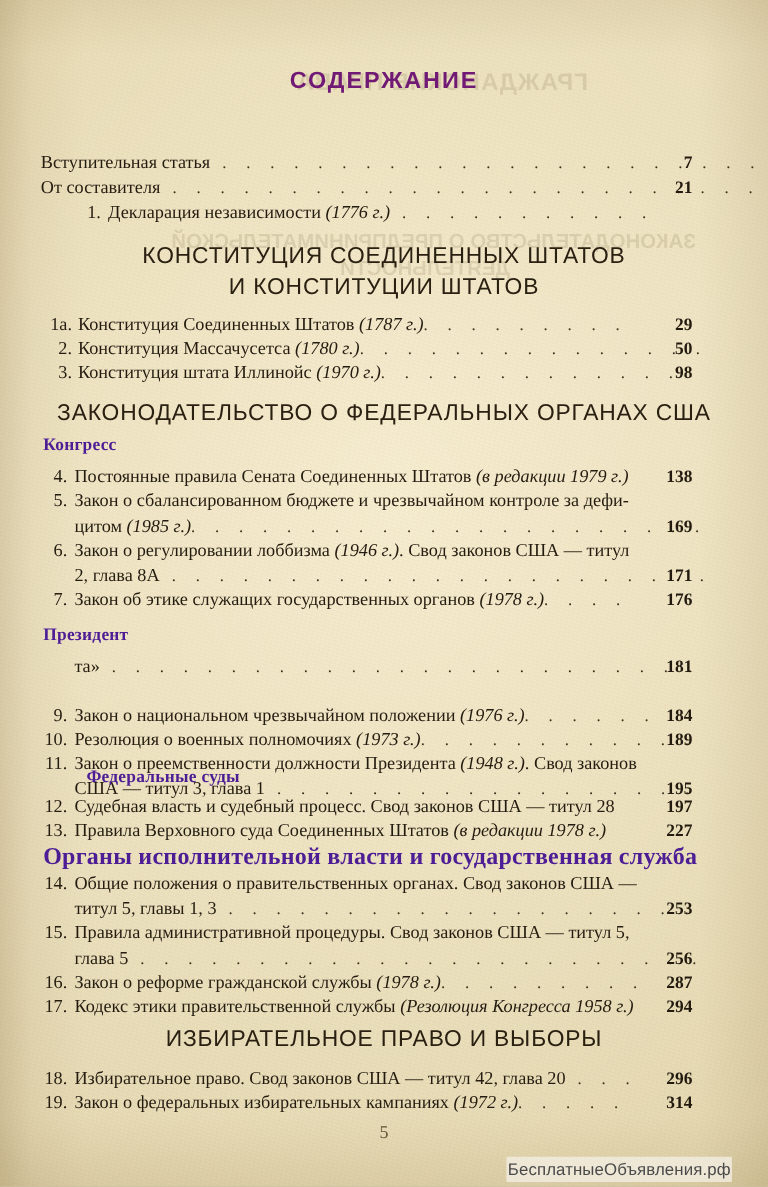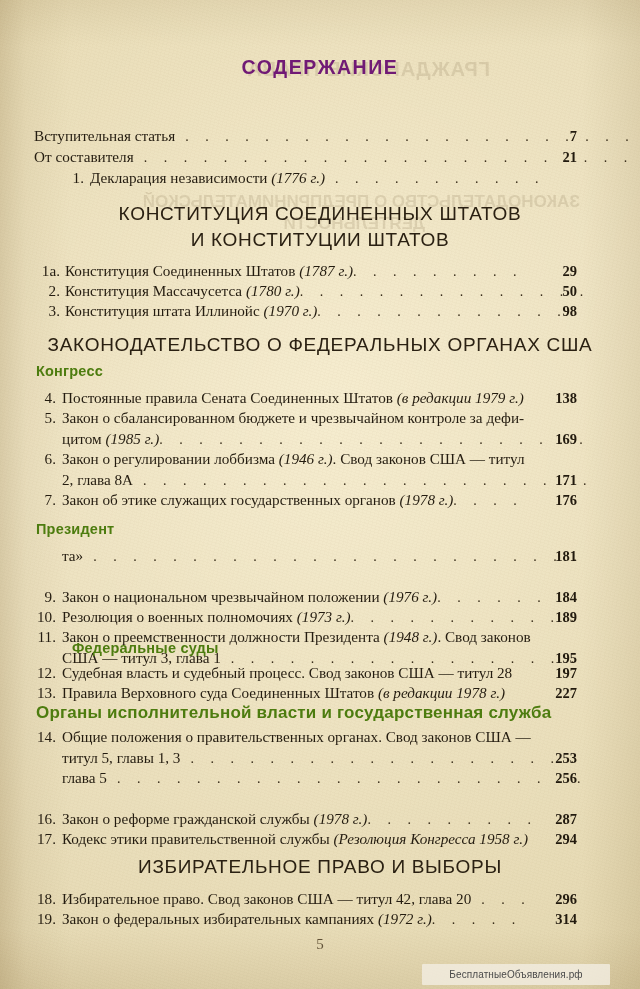--- a/index.html
+++ b/index.html
@@ -80,25 +80,25 @@
     font-size: 19px;
     letter-spacing: 0.7px;
     line-height: 26px;
     color: #2a2012;
   }
 
   
   .group-head {
     position: absolute;
     left: 36px;
-    font-family: Liberation Sans, sans-serif;
+    font-family: Liberation Serif, serif;
     font-weight: bold;
     font-size: 14.5px;
     letter-spacing: 0.2px;
-    color: #4d7c0f;
+    color: #4c1d95;
   }
 
   
   .entry {
     position: absolute;
     left: 34px;
     width: 543px;
     font-size: 15.2px;
     line-height: 20.5px;
     color: #241c10;
@@ -148,21 +148,21 @@
   .watermark {
     position: absolute;
     left: 422px;
     top: 964px;
     width: 188px;
     height: 21px;
     background: rgba(242,238,226,0.80);
     border-radius: 1px;
     color: #4a4a4a;
     font-family: "Liberation Sans", "DejaVu Sans", sans-serif;
-    font-size: 10px;
+    font-size: 14px;
     line-height: 21px;
     text-align: center;
     letter-spacing: 0.1px;
     z-index: 8;
   }
 </style>
 </head>
 <body>
 
 <div class="page">
@@ -318,33 +318,36 @@
     </div>
 
     <div class="entry" style="top:683px;">
       <span class="line">
         <span class="num">13.</span><span>Правила Верховного суда Соединенных Штатов</span>
         <span class="it">(в редакции 1978 г.)</span>
         <span class="pg">227</span>
       </span>
     </div>
 
-    <div class="group-head" style="top:703px;font-size:17px;">Органы исполнительной власти и государственная служба</div>
+    <div class="group-head" style="top:703px;font-size:20px;">Органы исполнительной власти и государственная служба</div>
 
     <div class="entry" style="top:727px;">
       <span class="line">
         <span class="num">14.</span><span>Общие положения о правительственных органах. Свод законов США —</span>
       </span>
       <span class="line">
         <span class="indent"></span><span>титул 5, главы 1, 3</span><span class="dots">&nbsp;. . . . . . . . . . . . . . . . . . . .</span>
         <span class="pg">253</span>
       </span>
     </div>
 
     <div class="entry" style="top:768px;">
+      <span class="line">
+        <span class="num">15.</span><span>Правила административной процедуры. Свод законов США — титул 5,</span>
+      </span>
       <span class="line">
         <span class="indent"></span><span>глава 5</span><span class="dots">&nbsp;. . . . . . . . . . . . . . . . . . . . . . . .</span>
         <span class="pg">256</span>
       </span>
     </div>
 
     <div class="entry" style="top:809px;">
       <span class="line">
         <span class="num">16.</span><span>Закон о реформе гражданской службы</span>
         <span class="it">(1978 г.)</span><span class="dots">. . . . . . . . .</span>

